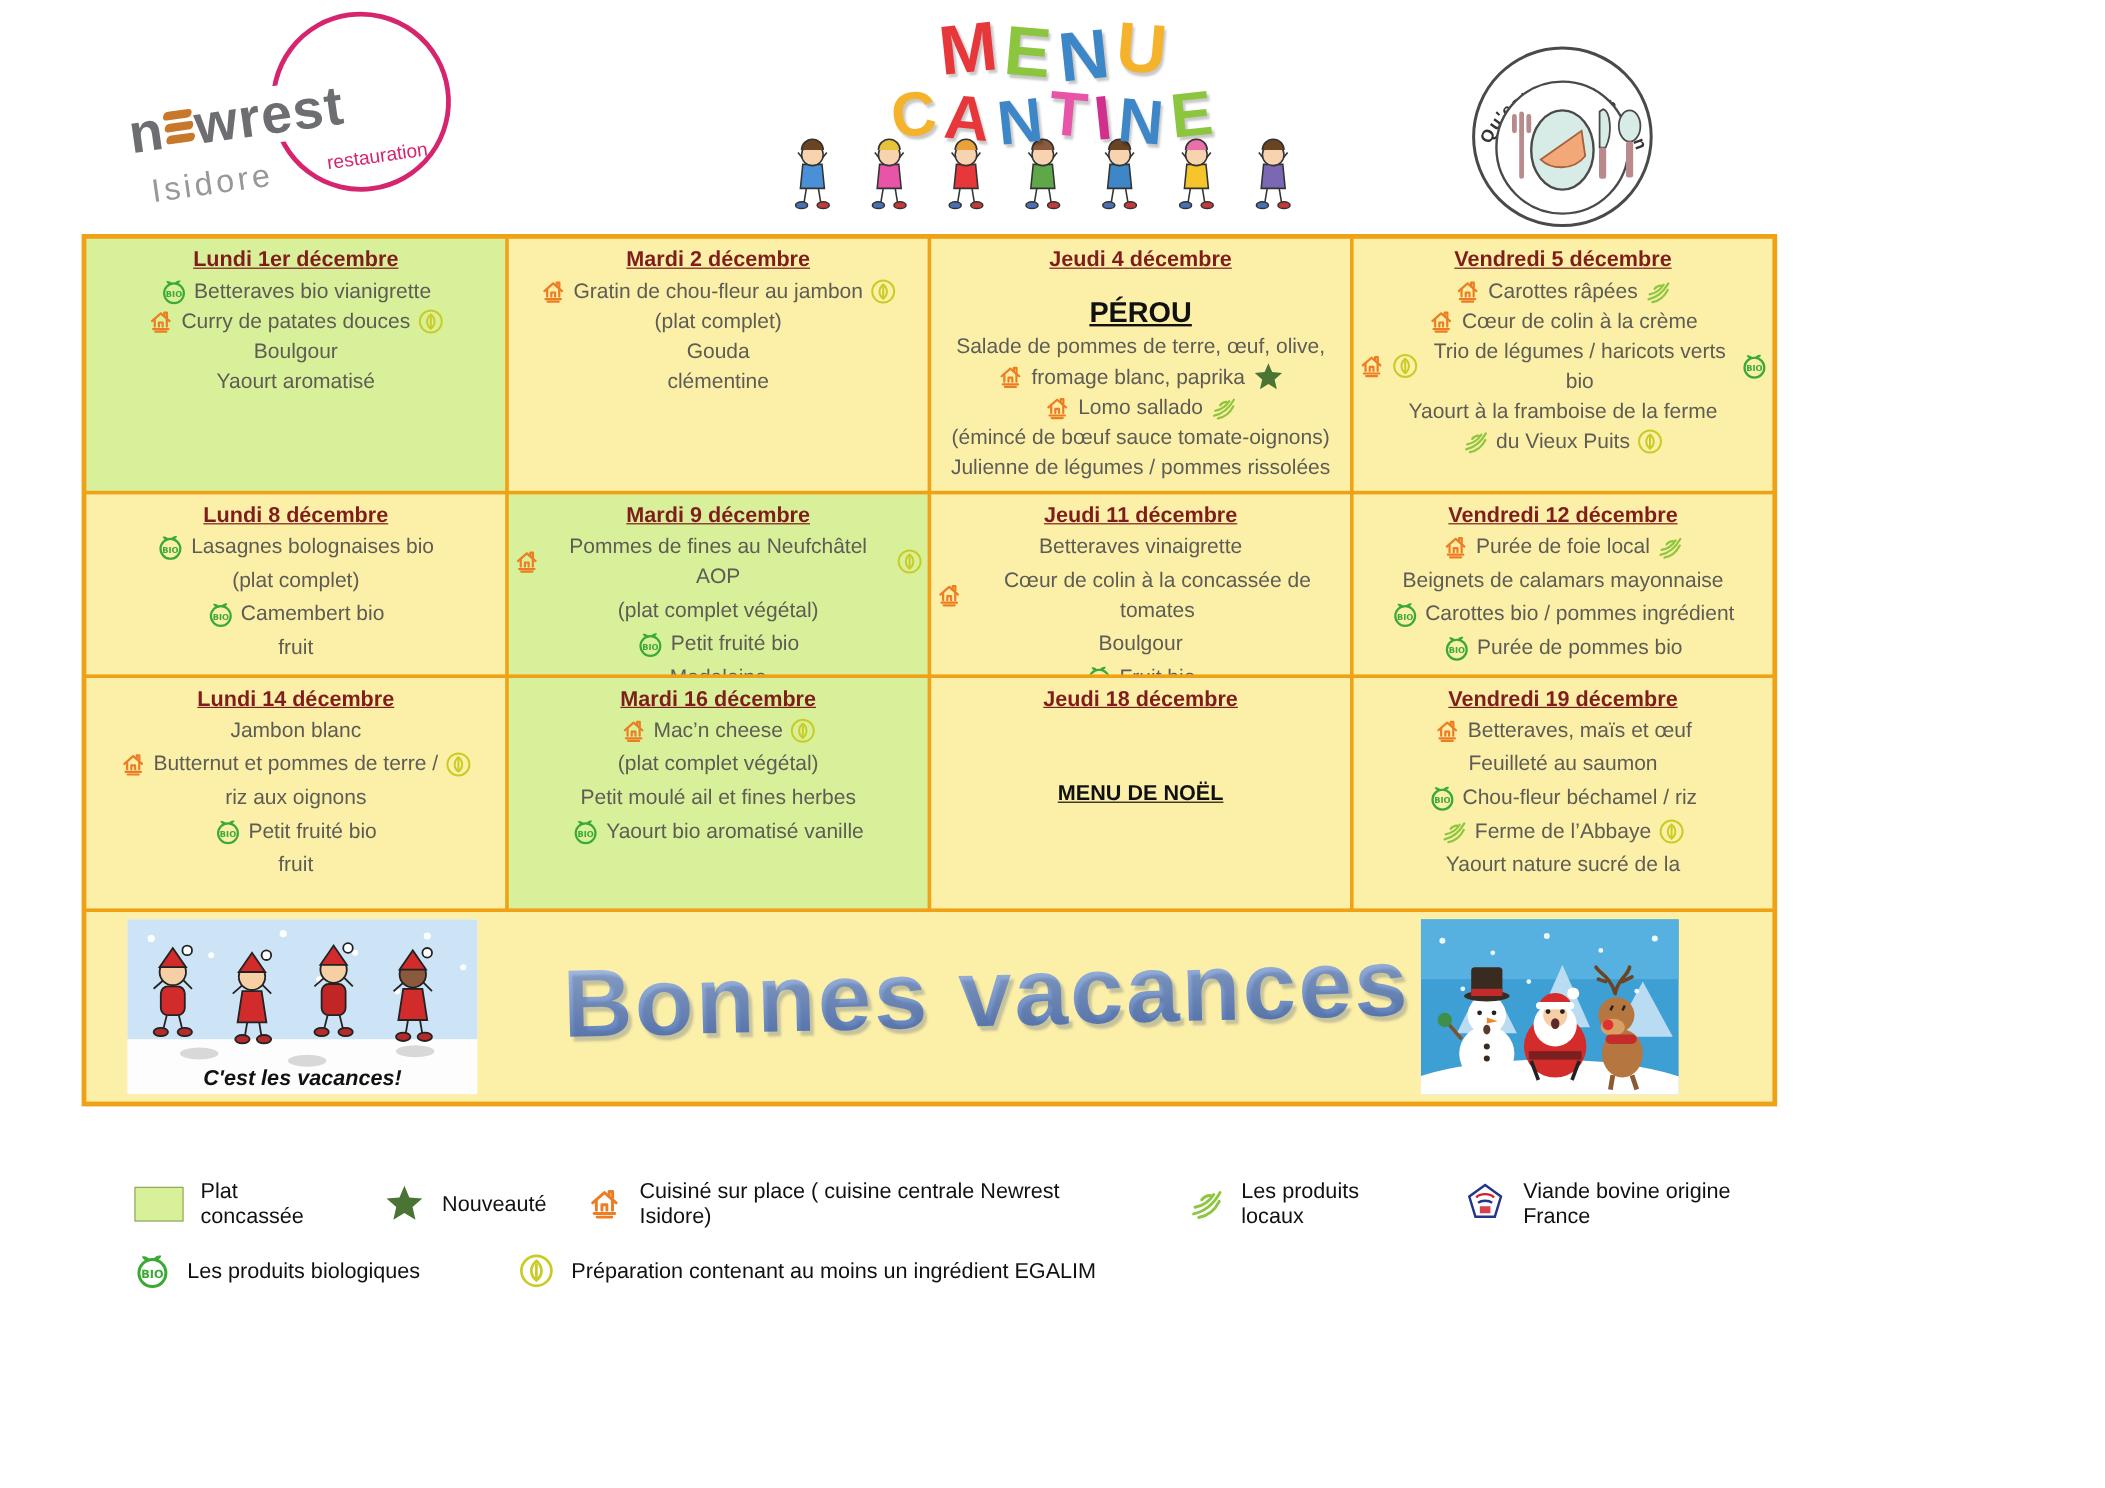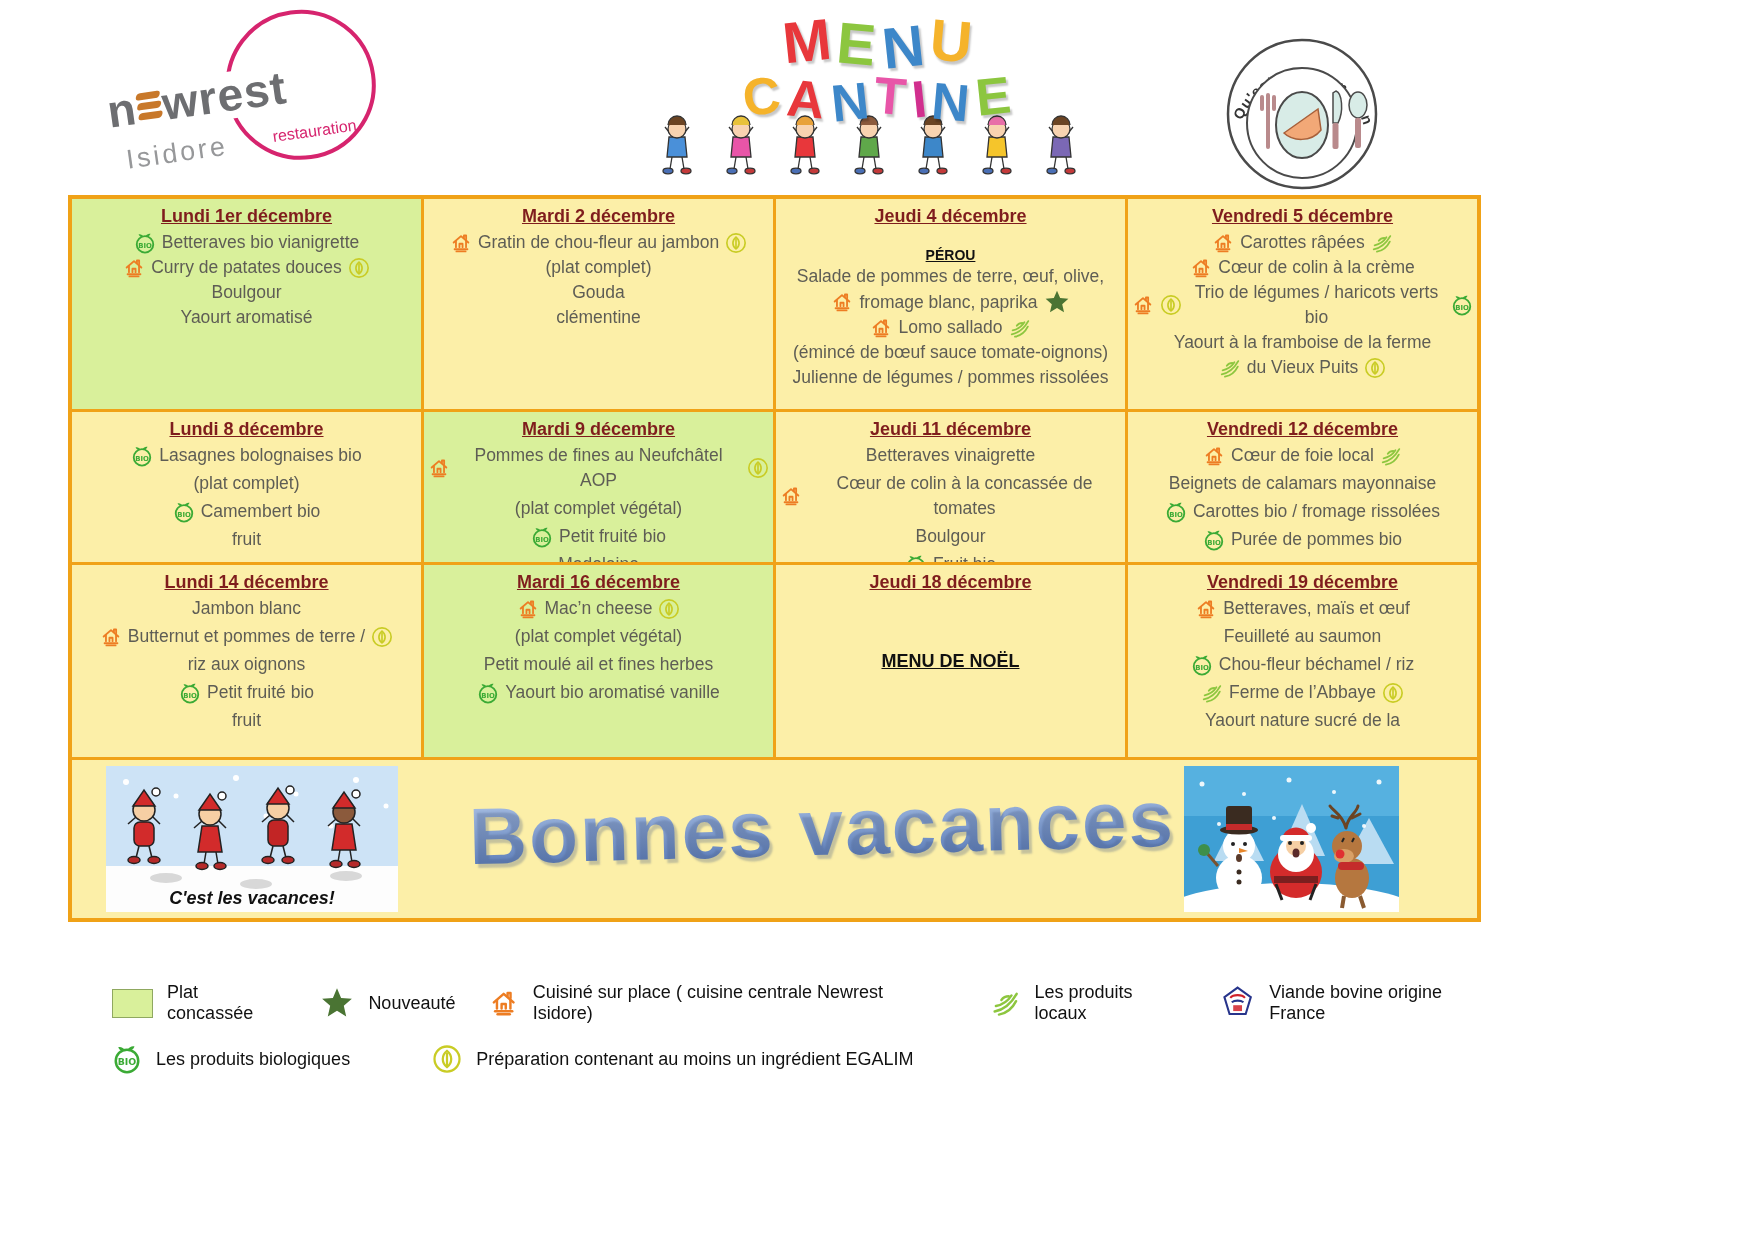--- a/index.html
+++ b/index.html
@@ -36,21 +36,21 @@
 
   
   .menu-grid { position:absolute; left:68px; top:195px; width:1413px; height:727px;
            display:grid; grid-template-columns:repeat(4,1fr);
            grid-template-rows:210px 150px 192px 158px;
            background:#F0A217; padding:4px; gap:3px; }
   .cell { background:#FCEFA8; text-align:center; padding-top:7px; overflow:hidden; }
   .cell.green { background:#D9F09B; }
   .day-title { font-weight:bold; font-size:18px; color:#7f1d1d; margin-bottom:3px;
            text-decoration:underline; }
-  .day-subtitle { font-weight:bold; font-size:14px; color:#111; margin-bottom:1px;
+  .day-subtitle { font-weight:bold; font-size:24px; color:#111; margin-bottom:1px;
            text-decoration:underline;margin-top:20px; }
   .item { display:flex; justify-content:center; align-items:center; gap:6px;
            font-size:17.5px; color:#5E5D55; line-height:25px; padding:0 4px; }
   .w2 .item, .w3 .item { margin:3px 0; }
   .item.bold-line { font-weight:bold; color:#111; text-decoration:underline;
            font-size:18px; }
   .item.spacer { height:50px; }
   .item svg { flex:0 0 auto; }
 
   
@@ -483,39 +483,39 @@
       <div class="item">
         <svg width="22" height="22" viewBox="0 0 24 24" fill="none" stroke="#ED7D23" stroke-width="2" stroke-linecap="round" stroke-linejoin="round">
     <path d="M4 11.5 L12 4.5 L20 11.5"></path>
     <path d="M6.5 9.8 V16.5"></path>
           <path d="M17.5 9.8 V16.5"></path>
     <path d="M15.2 6.5 V3.8 H17.6 V8"></path>
     <path d="M10.3 16.5 V12.8 H13.7 V16.5"></path>
     <path d="M5 18.8 H19"></path>
           <path d="M7 21.2 H17"></path>
         </svg>
-        <span>Cœur de foie local</span>
+        <span>Purée de foie local</span>
         <svg width="22" height="22" viewBox="0 0 24 24" fill="none" stroke="#8DC63F" stroke-width="2" stroke-linecap="round">
     <path d="M3 19 C10 17.5 16.5 12.5 21 4.5"></path>
     <path d="M4 14.5 C9.5 13.5 13.8 10.5 16.8 5.8"></path>
     <path d="M6.5 21.5 C12.5 20.5 17.5 16.5 20.5 10.5"></path>
     <path d="M8.5 9.5 C10 7.5 12 6.5 14.5 6.5"></path>
         </svg>
       </div>
       <div class="item">
         <span>Beignets de calamars mayonnaise</span>
       </div>
       <div class="item">
         <svg width="22" height="22" viewBox="0 0 24 24">
     <circle cx="12" cy="13.5" r="9" fill="none" stroke="#3BAA35" stroke-width="2"></circle>
     <text x="12" y="17" font-size="7.5" font-weight="bold" fill="#3BAA35" text-anchor="middle" font-family="DejaVu Sans">BIO</text>
     <path d="M10.5 5.5 C9.5 2.5 6.5 2 5 2.5 C5.8 5 8.3 6 10.5 5.5 Z" fill="#3BAA35"></path>
     <path d="M12.5 5 C13.5 2 16.5 1.5 18 2 C17.2 4.5 14.7 5.7 12.5 5 Z" fill="#3BAA35"></path>
         </svg>
-        <span>Carottes bio / fromage rissolées</span>
+        <span>Carottes bio / pommes ingrédient</span>
       </div>
       <div class="item">
         <svg width="22" height="22" viewBox="0 0 24 24">
     <circle cx="12" cy="13.5" r="9" fill="none" stroke="#3BAA35" stroke-width="2"></circle>
     <text x="12" y="17" font-size="7.5" font-weight="bold" fill="#3BAA35" text-anchor="middle" font-family="DejaVu Sans">BIO</text>
     <path d="M10.5 5.5 C9.5 2.5 6.5 2 5 2.5 C5.8 5 8.3 6 10.5 5.5 Z" fill="#3BAA35"></path>
     <path d="M12.5 5 C13.5 2 16.5 1.5 18 2 C17.2 4.5 14.7 5.7 12.5 5 Z" fill="#3BAA35"></path>
         </svg>
         <span>Purée de pommes bio</span>
       </div>

